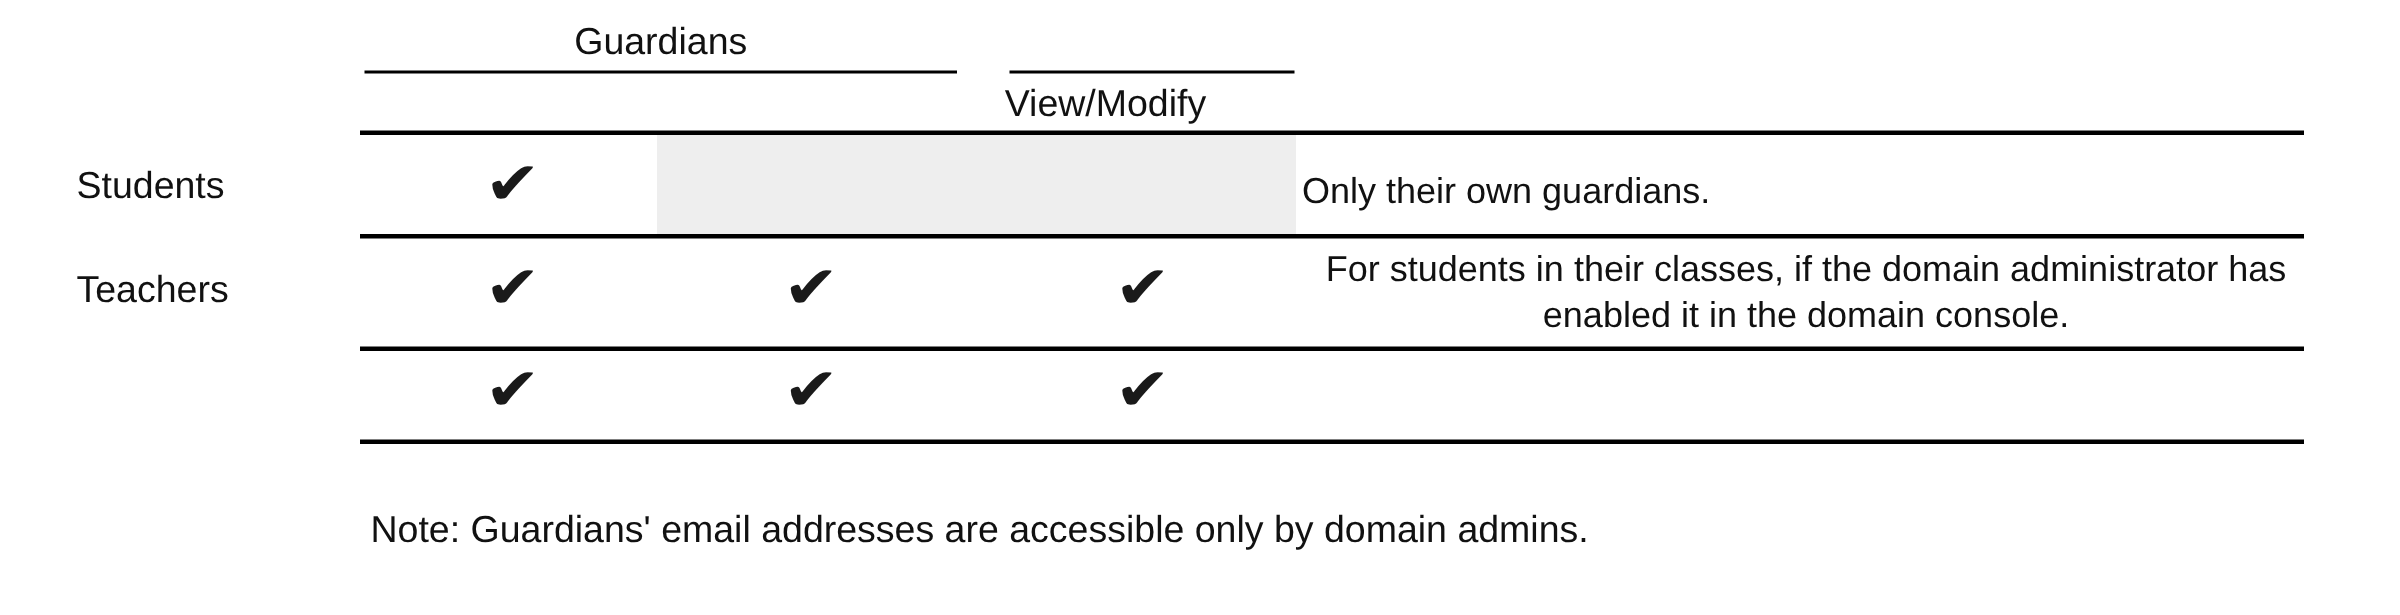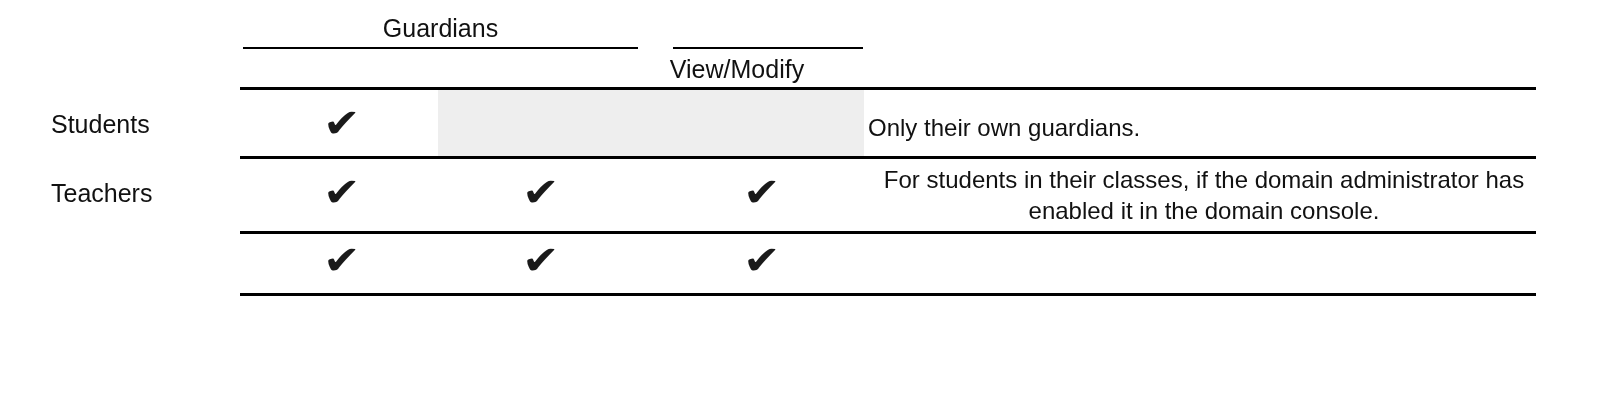--- a/index.html
+++ b/index.html
@@ -148,14 +148,15 @@
     <span class="check" style="position:static; display:inline-block;">✔</span>
   </div>
 
   <div class="check-wrap" style="left:722px; top:240px;">
     <span class="check" style="position:static; display:inline-block;">✔</span>
   </div>
 
 
   <div class="rule" style="left:240px; top:293px; width:1296px;"></div>
 
+  <div class="txt footnote" style="left:247px; top:341px;">Note: Guardians' email addresses are accessible only by domain admins.</div>
 
 </div>
 
 </body></html>

